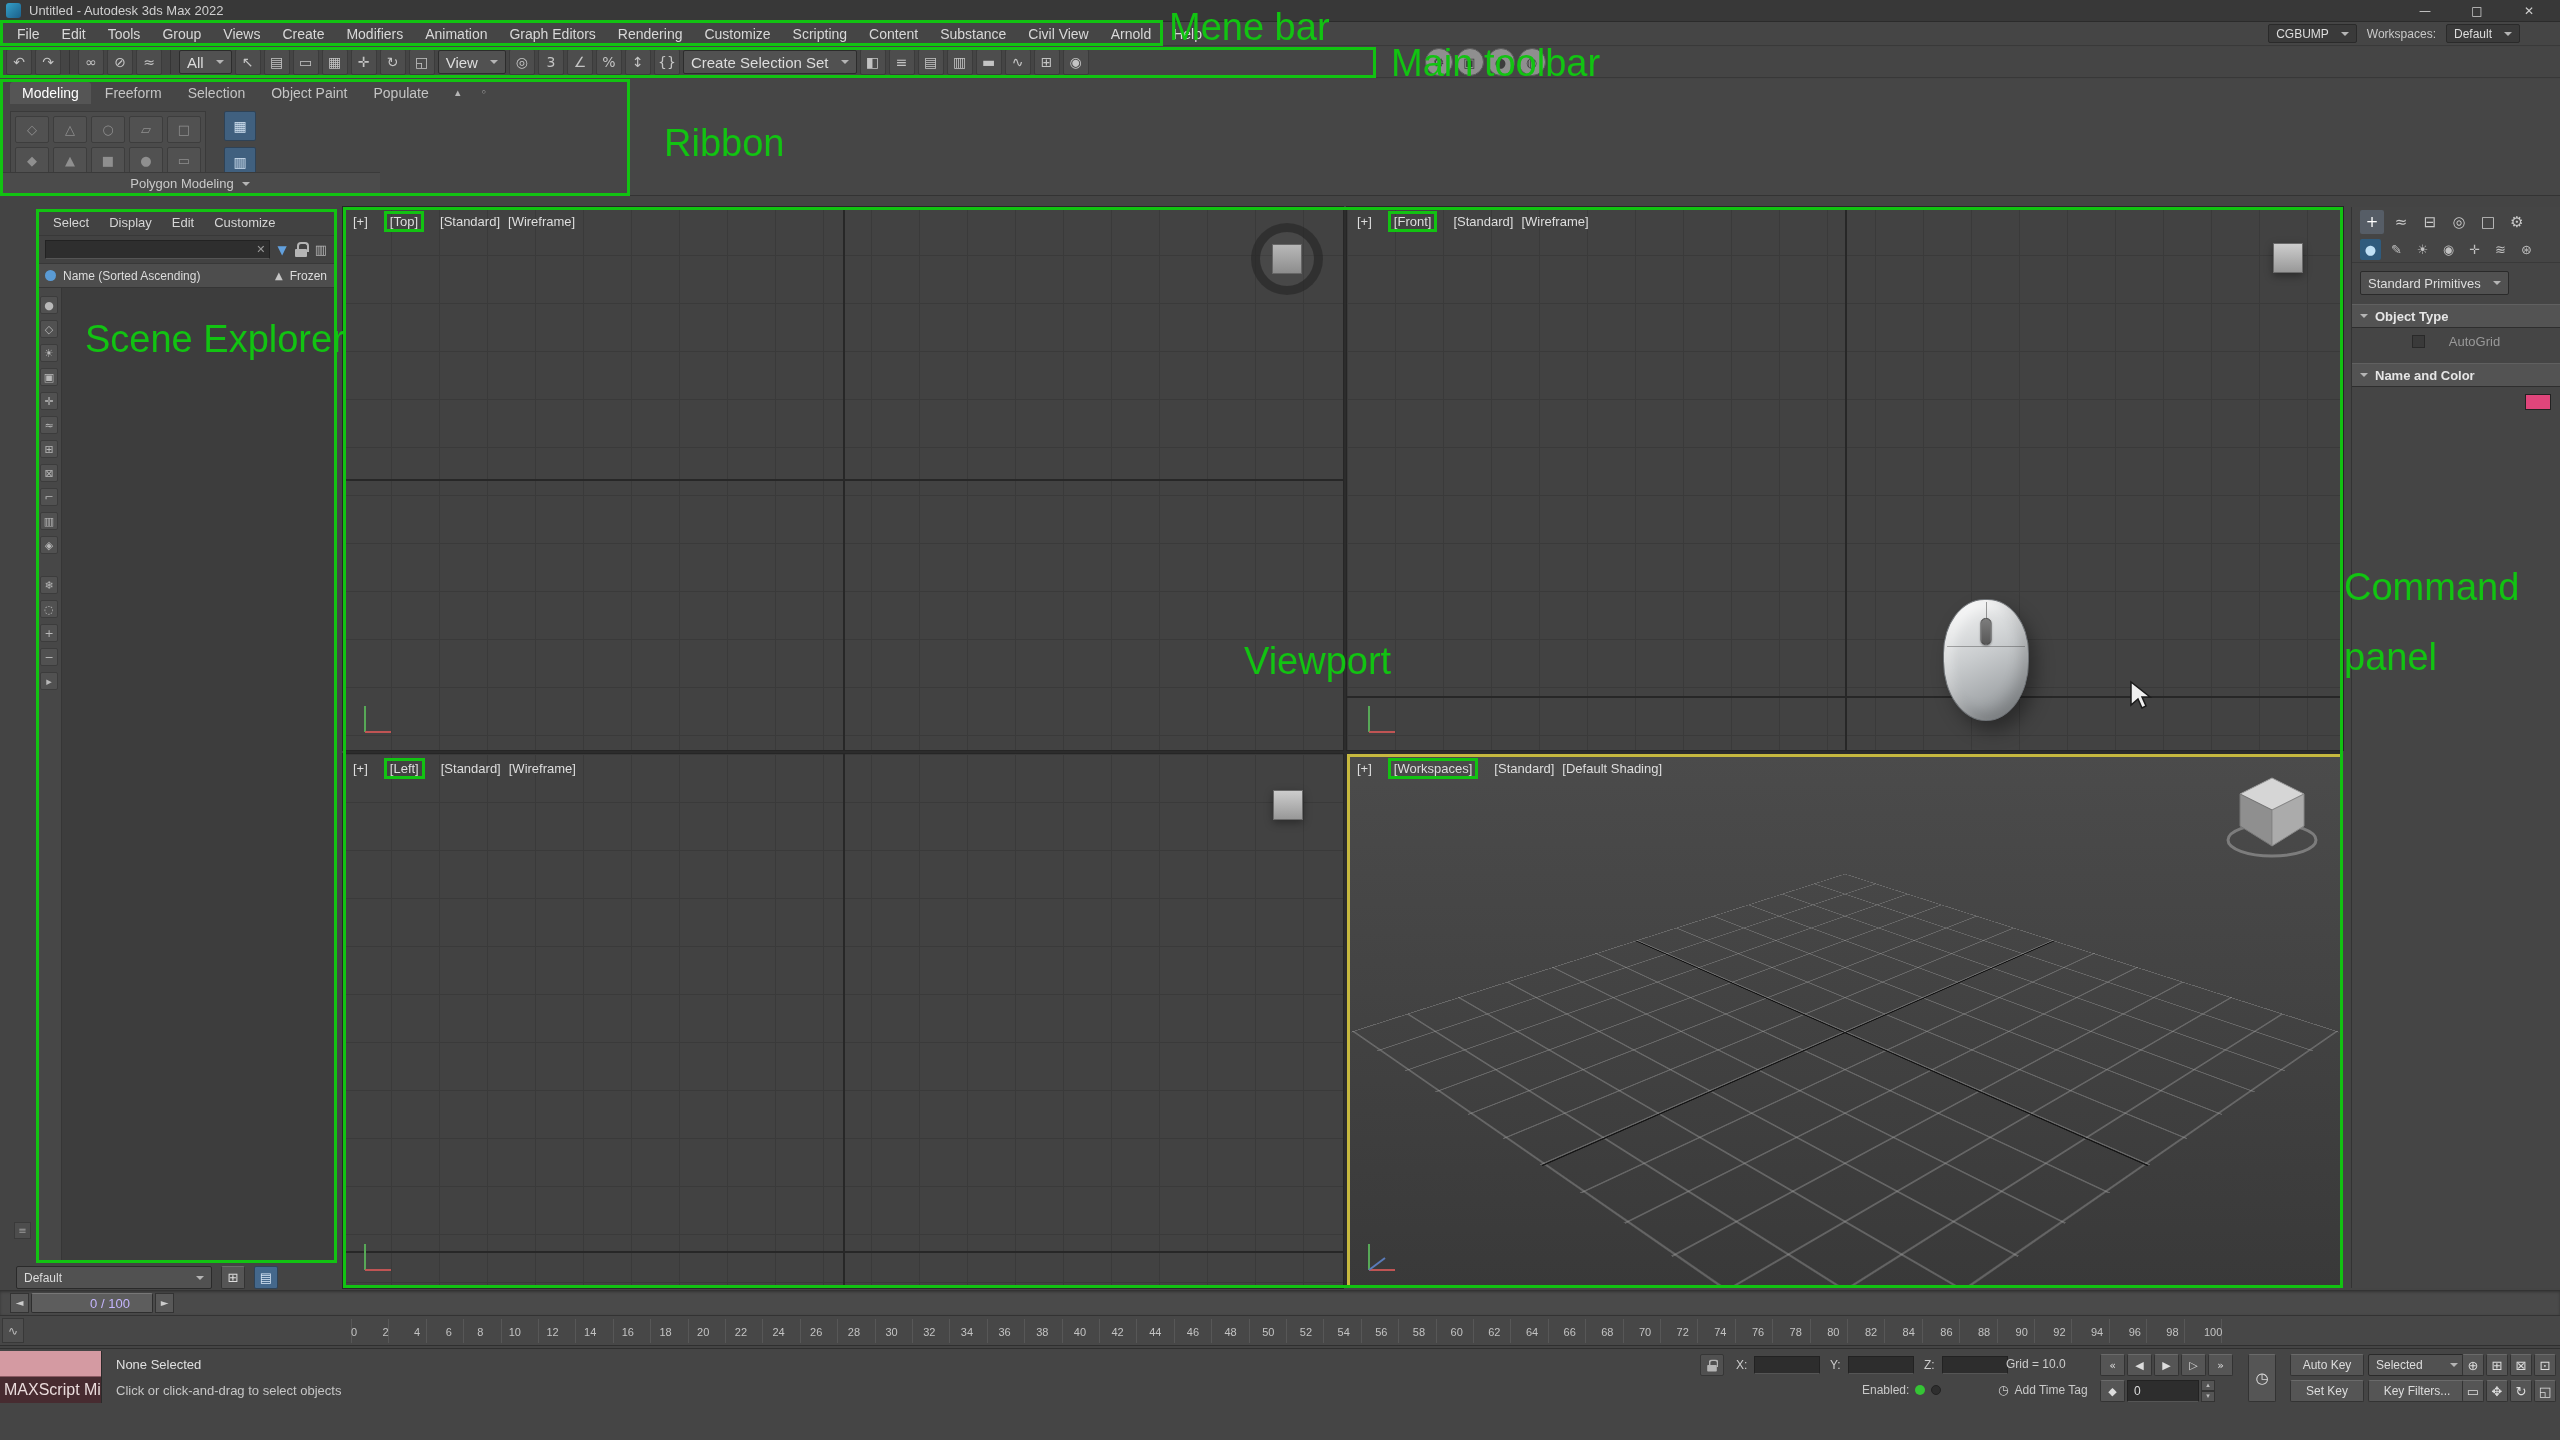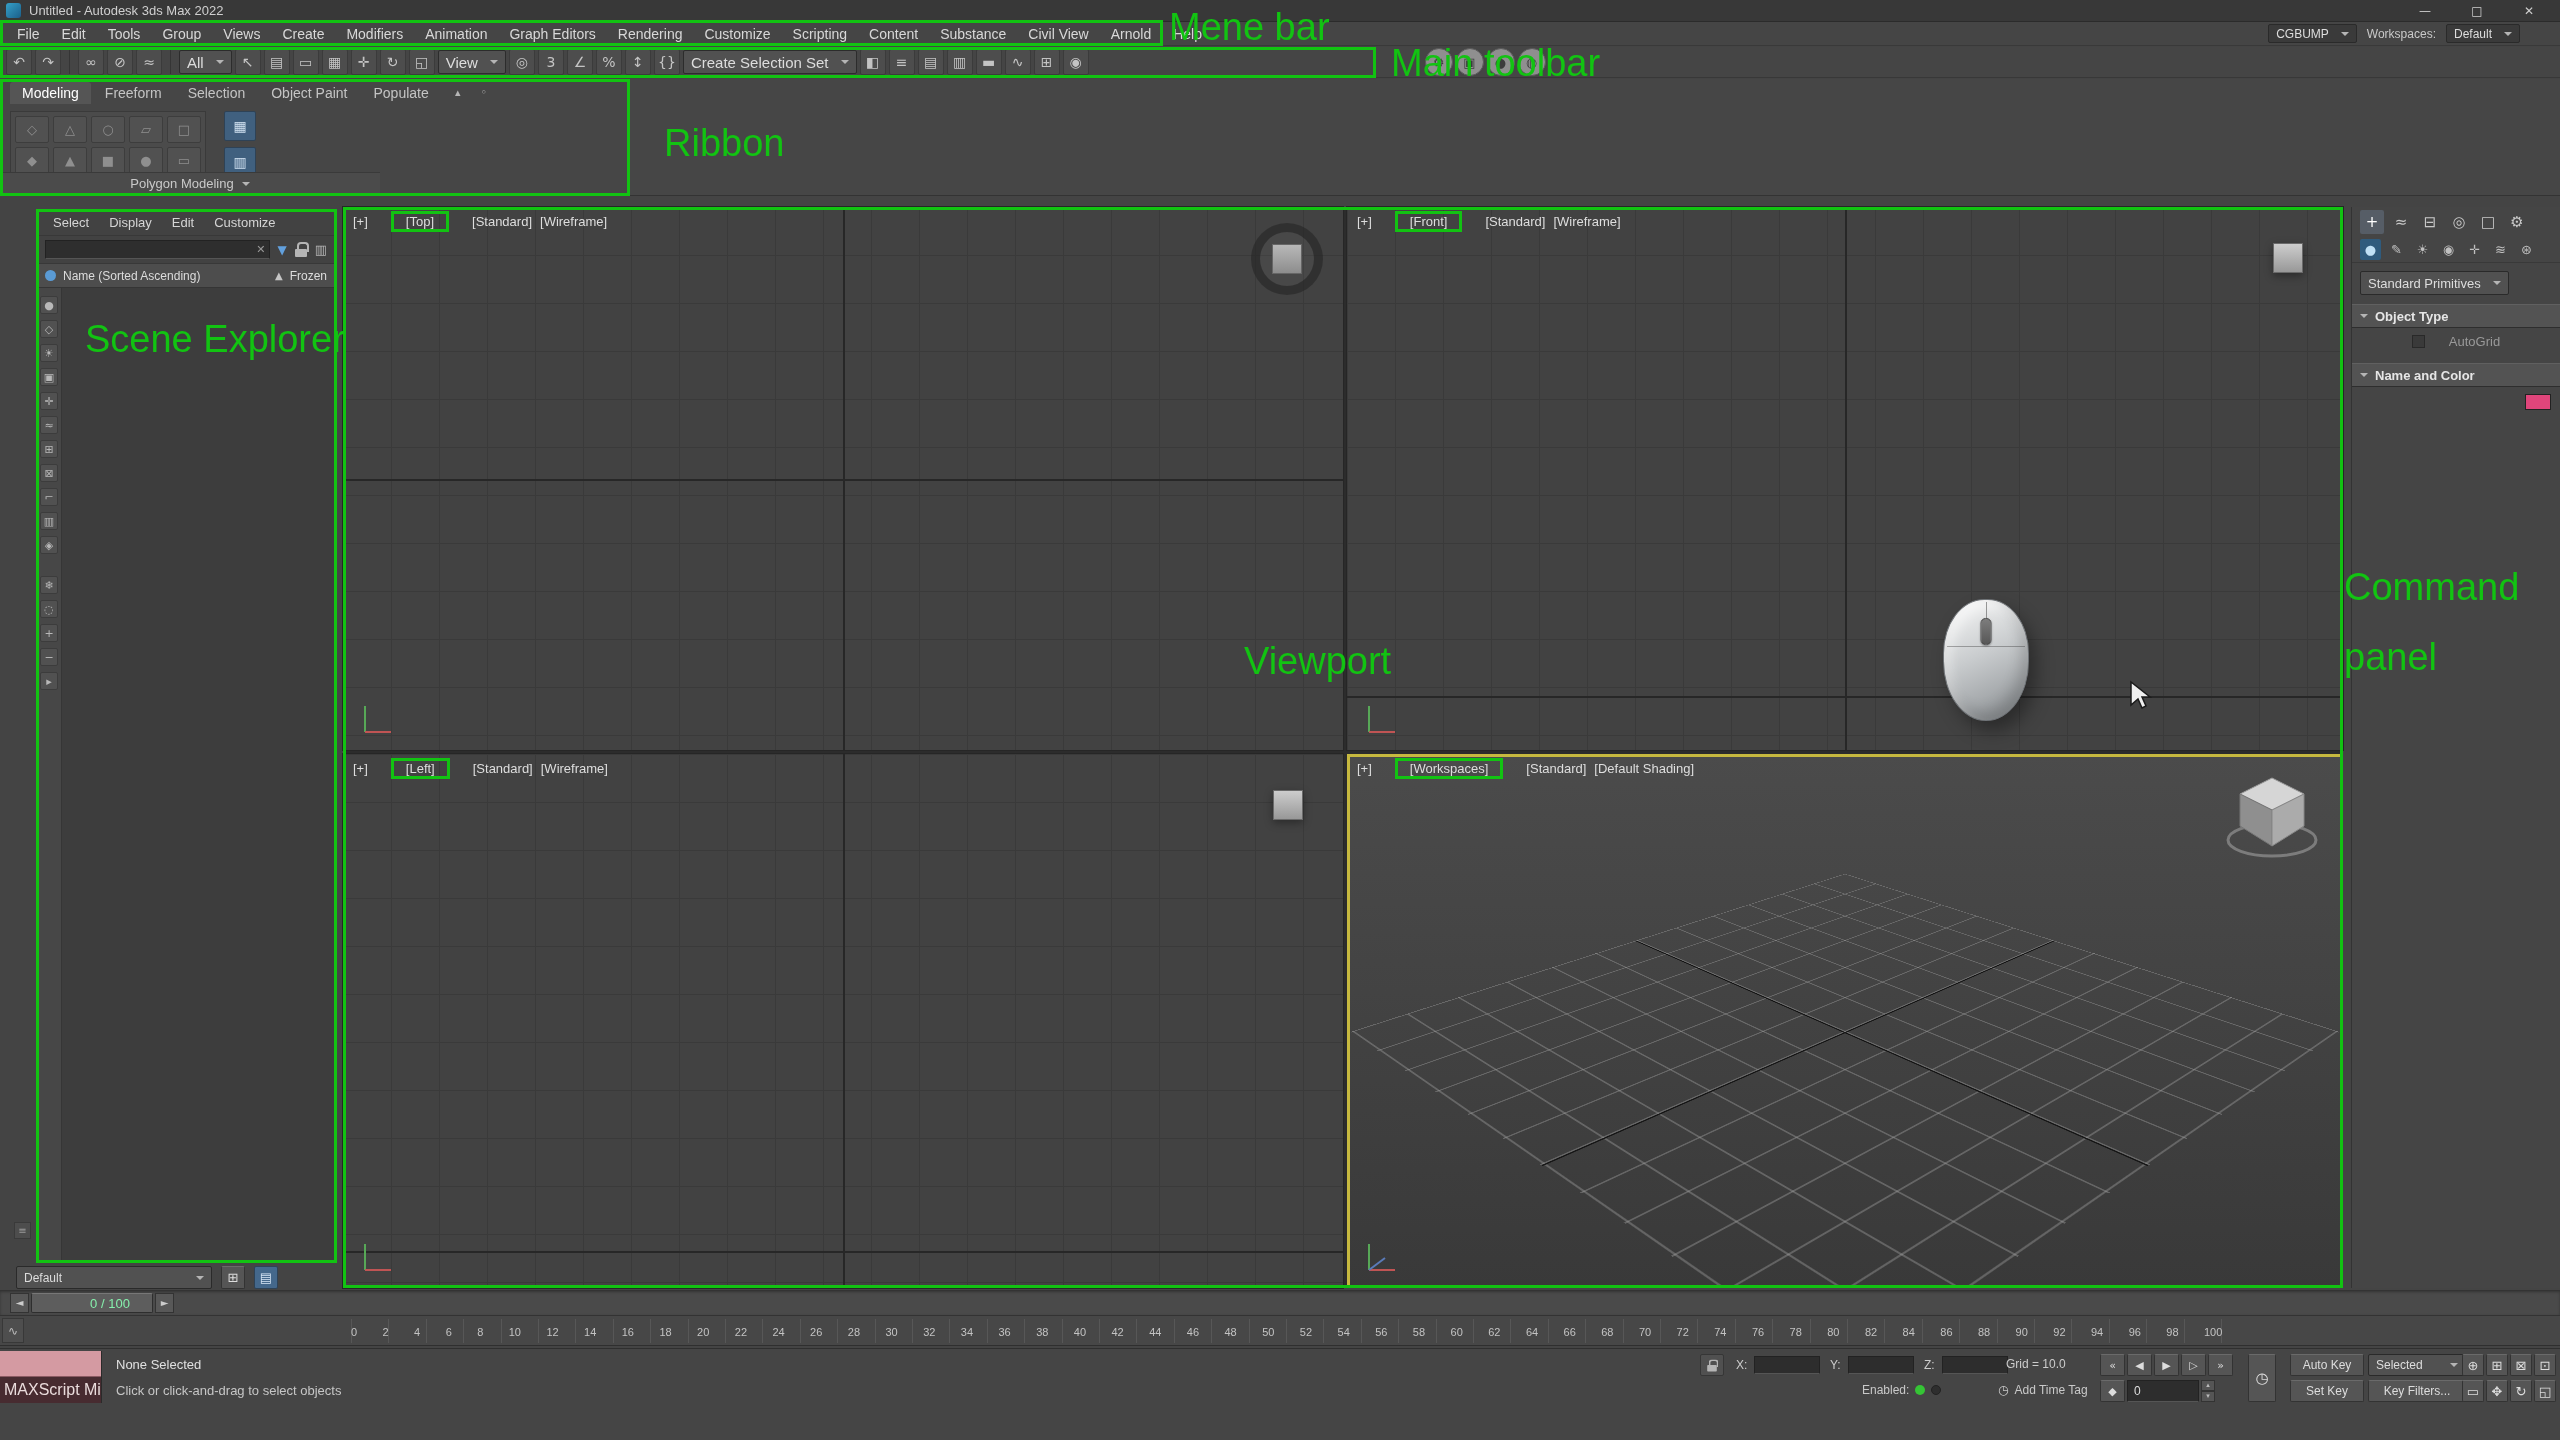--- a/index.html
+++ b/index.html
@@ -88,21 +88,21 @@
   .vp-front-view{left:1004px;top:0;width:996px;height:543px;}
   .vp-left-view{left:0;top:547px;width:1000px;height:534px;}
   .vp-persp{left:1004px;top:547px;width:996px;height:534px;background:linear-gradient(180deg,#4b4b4b,#393939);outline:3px solid #c7b93f;outline-offset:-3px;}
   .vp-axis-v{position:absolute;top:0;bottom:0;width:2px;background:#272727;}
   .vp-axis-h{position:absolute;left:0;right:0;height:2px;background:#272727;}
   .vp-top-view .vp-axis-v,.vp-front-view .vp-axis-v,.vp-left-view .vp-axis-v{left:50%;}
   .vp-top-view .vp-axis-h{top:50%;}
   .vp-front-view .vp-axis-h{top:90%;}
   .vp-left-view .vp-axis-h{top:93%;}
   .vp-label{position:absolute;left:10px;top:7px;display:flex;gap:8px;align-items:center;font-size:13px;color:#dedede;z-index:5;}
-  .vp-name{border:3px solid var(--anno);padding:0 12px;margin:-3px 15px;}
+  .vp-name{border:3px solid var(--anno);padding:0 3px;margin:-3px 8px;}
   .persp-grid{position:absolute;left:50%;top:52%;width:700px;height:700px;margin:-350px 0 0 -350px;
       transform:perspective(1200px) rotateX(64deg) rotateZ(45deg);
       background-image:linear-gradient(rgba(165,165,165,.38) 1.5px,transparent 1.5px),
                        linear-gradient(90deg,rgba(165,165,165,.38) 1.5px,transparent 1.5px);
       background-size:58px 58px;}
   .persp-axis-x{position:absolute;top:50%;left:0;right:0;height:2px;background:#161616;}
   .persp-axis-y{position:absolute;left:50%;top:0;bottom:0;width:2px;background:#161616;}
   .vc-compass{position:absolute;top:16px;right:20px;width:72px;height:72px;border-radius:50%;border:9px solid rgba(22,22,22,.45);background:rgba(100,100,100,.18);}
   .vc-compass .sq{position:absolute;left:50%;top:50%;transform:translate(-50%,-50%);width:30px;height:30px;background:linear-gradient(#b8b8b8,#8d8d8d);border:1px solid #666;}
   .vc-face{position:absolute;top:36px;right:40px;width:30px;height:30px;background:linear-gradient(180deg,#cdcdcd,#989898);border:1px solid #6a6a6a;box-shadow:0 3px 8px rgba(0,0,0,.35);}
@@ -123,21 +123,21 @@
   .checkbox{width:13px;height:13px;background:#3a3a3a;border:1px solid #292929;display:inline-block;}
   .autogrid-label{color:#999;font-size:13px;}
   .cp-grid{display:grid;grid-template-columns:1fr 1fr;gap:6px;padding:2px 10px 8px 10px;}
   .cp-btn{height:25px;display:flex;align-items:center;justify-content:center;font-size:13px;background:#5a5a5a;border:1px solid #333;border-top-color:#707070;border-radius:3px;}
   .nc-row{height:30px;display:flex;align-items:center;justify-content:flex-end;padding-right:9px;}
   .swatch{width:26px;height:16px;border:1px solid #222;display:inline-block;}
 
   
   .timeslider{position:absolute;left:0;top:1290px;width:2560px;height:26px;background:#4a4a4a;border-top:1px solid #333;border-bottom:1px solid #333;box-shadow:inset 0 1px 3px rgba(0,0,0,.3);display:flex;align-items:center;padding-left:10px;gap:2px;}
   .ts-arrow{width:19px;height:20px;background:#585858;border:1px solid #333;color:#ccc;font-size:10px;}
-  .ts-handle{width:122px;height:20px;background:#5d5d5d;border:1px solid #2e2e2e;border-top-color:#777;display:flex;align-items:center;justify-content:center;font-size:13px;color:#86efac;border-radius:2px;padding-left:36px;}
+  .ts-handle{width:122px;height:20px;background:#5d5d5d;border:1px solid #2e2e2e;border-top-color:#777;display:flex;align-items:center;justify-content:center;font-size:13px;color:#c4b5fd;border-radius:2px;padding-left:36px;}
   .trackbar{position:absolute;left:0;top:1316px;width:2560px;height:30px;background:#474747;border-bottom:1px solid #2f2f2f;}
   .tb-mce{position:absolute;left:2px;top:2px;width:22px;height:25px;font-size:12px;color:#bbb;background:#4e4e4e;border:1px solid #383838;}
   .track-numbers{position:absolute;left:351px;top:3px;width:1872px;height:24px;display:flex;justify-content:space-between;align-items:center;font-size:11px;color:#c3c3c3;background:repeating-linear-gradient(90deg,#575757 0 1px,transparent 1px 37.4px);}
   .track-num{transform:translateY(1px);}
 
   
   .statusbar{position:absolute;left:0;top:1348px;width:2560px;height:92px;background:#454545;border-top:1px solid #2f2f2f;font-size:13px;}
   .mini-listener{position:absolute;left:0;top:2px;width:102px;height:52px;border-right:1px solid #2a2a2a;}
   .ml-pink{height:26px;background:#d49aa2;border-bottom:1px solid #8a5a62;}
   .ml-white{height:26px;background:#472b30;color:#eadcdc;font-size:16px;display:flex;align-items:center;padding-left:4px;white-space:nowrap;overflow:hidden;}

